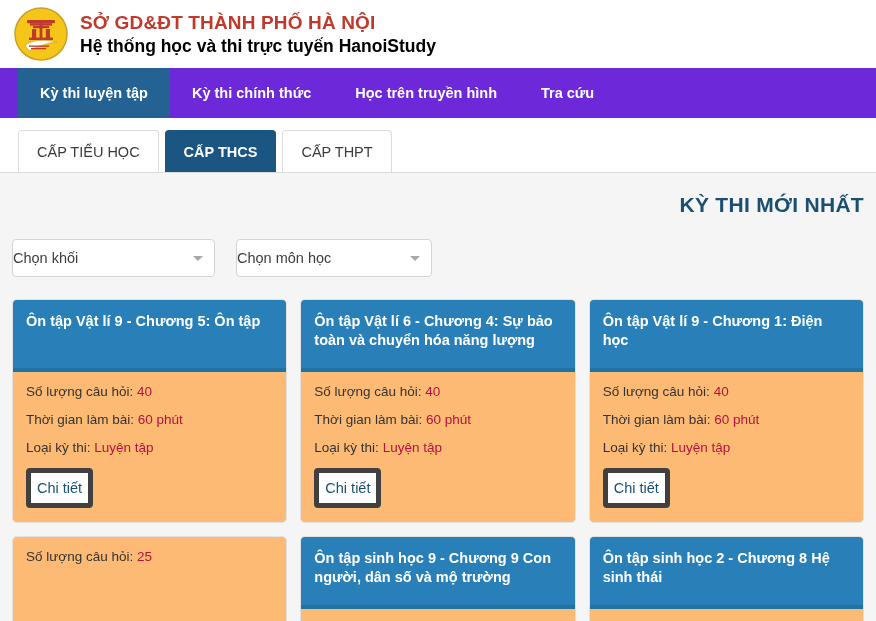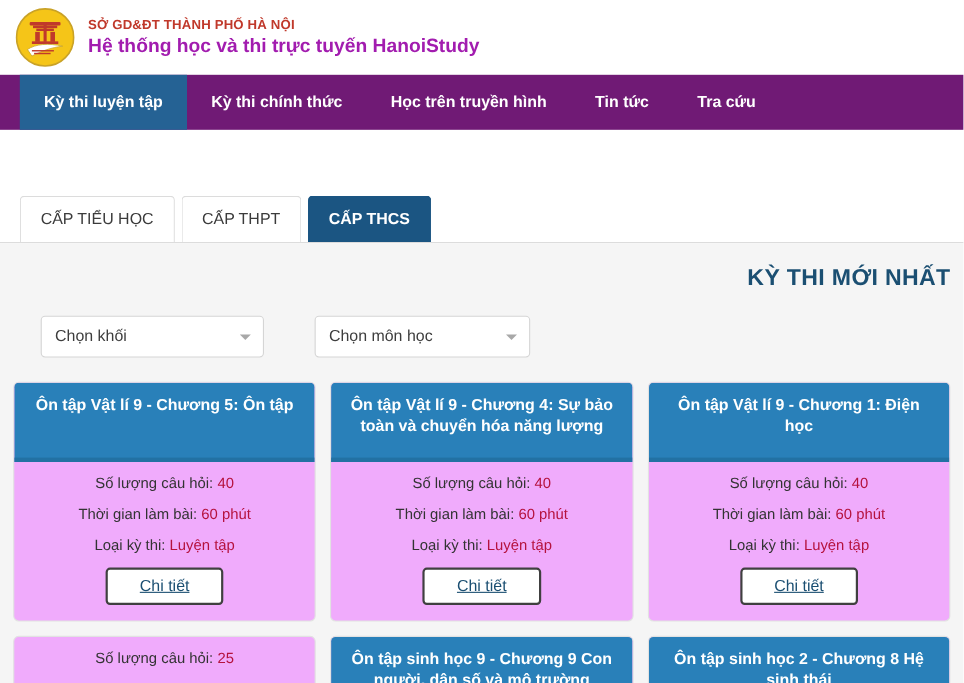--- a/index.html
+++ b/index.html
@@ -22,37 +22,37 @@
   }
   .brand-logo {
     width: 54px;
     height: 54px;
     flex: 0 0 54px;
     margin-right: 12px;
   }
   .brand-text { display: flex; flex-direction: column; justify-content: center; }
   .brand-line1 {
     color: #c0392b;
-    font-size: 12px;
+    font-size: 19px;
     font-weight: bold;
     letter-spacing: .15px;
     line-height: 1.25;
   }
   .brand-line2 {
-    color: #a21caf;
+    color: #000000;
     font-size: 17.5px;
     font-weight: bold;
     line-height: 1.3;
     margin-top: 0;
   }
 
   
   .main-nav {
     height: 50px;
-    background: #701a75;
+    background: #6d28d9;
     display: flex;
     align-items: stretch;
     padding-left: 18px;
   }
   .nav-item {
     display: flex;
     align-items: center;
     padding: 0 22px;
     color: #ffffff;
     font-size: 14.5px;
@@ -64,21 +64,20 @@
   .nav-item.active { background: #256294; }
 
   
   .tab-strip {
     height: 55px;
     background: #ffffff;
     border-bottom: 1px solid #dcdcdc;
     display: flex;
     align-items: flex-end;
     padding-left: 18px;
-    margin-top: 48px;
   }
   .tab {
     height: 42px;
     display: flex;
     align-items: center;
     padding: 0 18px;
     margin-right: 6px;
     font-size: 14.5px;
     color: #3b3b3b;
     background: #ffffff;
@@ -118,27 +117,26 @@
     margin-bottom: 22px;
   }
   .select-box {
     position: relative;
     height: 38px;
     background: #ffffff;
     border: 1px solid #d5d5d5;
     border-radius: 4px;
     display: flex;
     align-items: center;
-    padding: 0 26px 0 12px;
+    padding: 0 26px 0 0;
     font-size: 14.5px;
     color: #3d3d3d;
     cursor: pointer;
     white-space: nowrap;
     overflow: hidden;
-    margin-left: 25px;
   }
   .select-box.w-small { width: 203px; flex: 0 0 203px; }
   .select-box.w-mid   { width: 196px; flex: 0 0 196px; }
   .select-box.w-wide  { flex: 1 1 auto; }
   .caret {
     position: absolute;
     right: 11px;
     top: 50%;
     margin-top: -2px;
     width: 0; height: 0;
@@ -147,27 +145,26 @@
     border-top: 5px solid #a8a8a8;
   }
 
   
   .card-grid {
     display: grid;
     grid-template-columns: repeat(3, 1fr);
     gap: 13px;
   }
   .exam-card {
-    background: #f0abfc;
+    background: #fdba74;
     border: 1px solid #e2e2e2;
     border-radius: 5px;
     overflow: hidden;
     display: flex;
     flex-direction: column;
-    text-align: center;
   }
   .card-head {
     background: #2980b9;
     border-bottom: 4px solid #2271a3;
     color: #ffffff;
     font-size: 14.5px;
     font-weight: bold;
     line-height: 1.32;
     padding: 12px 13px 10px 13px;
     height: 72px;
@@ -179,25 +176,24 @@
     margin-bottom: 13px;
     white-space: nowrap;
   }
   .meta-row:last-of-type { margin-bottom: 16px; }
   .meta-val { color: #b5123e; }
   .detail-btn {
     display: inline-block;
     font-size: 14.5px;
     color: #1b4f72;
     background: #ffffff;
-    border: 2px solid #404040;
+    border: 5px solid #404040;
     border-radius: 4px;
-    padding: 7px 29px;
-    cursor: pointer;
-    text-decoration: underline;
+    padding: 7px 6px;
+    cursor: pointer;
   }
 </style>
 </head>
 <body>
 
 <div class="brand-header">
   <span class="brand-logo">
     <svg viewBox="0 0 54 54" width="54" height="54" aria-hidden="true">
       <circle cx="27" cy="27" r="26" fill="#f5c518" stroke="#c9a227" stroke-width="1.5"></circle>
       <rect x="13" y="13" width="28" height="3.2" rx="1" fill="#c0392b"></rect>
@@ -215,28 +211,27 @@
   <span class="brand-text">
     <span class="brand-line1">SỞ GD&amp;ĐT THÀNH PHỐ HÀ NỘI</span>
     <span class="brand-line2">Hệ thống học và thi trực tuyến HanoiStudy</span>
   </span>
 </div>
 
 <div class="main-nav">
   <div class="nav-item active">Kỳ thi luyện tập</div>
   <div class="nav-item">Kỳ thi chính thức</div>
   <div class="nav-item">Học trên truyền hình</div>
-  <div class="nav-item">Tin tức</div>
   <div class="nav-item">Tra cứu</div>
 </div>
 
 <div class="tab-strip">
   <div class="tab">CẤP TIỂU HỌC</div>
+  <div class="tab active">CẤP THCS</div>
   <div class="tab">CẤP THPT</div>
-  <div class="tab active">CẤP THCS</div>
 </div>
 
 <div class="content">
 
   <div class="section-title">KỲ THI MỚI NHẤT</div>
 
   <div class="filter-row">
     <div class="select-box w-small">
       <span>Chọn khối</span>
       <span class="caret"></span>
@@ -246,21 +241,21 @@
       <span class="caret"></span>
     </div>
   </div>
 
   <div class="card-grid">
       <div class="exam-card">
         <div class="card-head">Ôn tập Vật lí 9 - Chương 5: Ôn tập</div>
         <div class="card-body"><div class="meta-row"><span>Số lượng câu hỏi:</span> <span class="meta-val">40</span></div><div class="meta-row"><span>Thời gian làm bài:</span> <span class="meta-val">60 phút</span></div><div class="meta-row"><span>Loại kỳ thi:</span> <span class="meta-val">Luyện tập</span></div><div class="detail-btn">Chi tiết</div></div>
       </div>
       <div class="exam-card">
-        <div class="card-head">Ôn tập Vật lí 9 - Chương 4: Sự bảo toàn và chuyển hóa năng lượng</div>
+        <div class="card-head">Ôn tập Vật lí 6 - Chương 4: Sự bảo toàn và chuyển hóa năng lượng</div>
         <div class="card-body"><div class="meta-row"><span>Số lượng câu hỏi:</span> <span class="meta-val">40</span></div><div class="meta-row"><span>Thời gian làm bài:</span> <span class="meta-val">60 phút</span></div><div class="meta-row"><span>Loại kỳ thi:</span> <span class="meta-val">Luyện tập</span></div><div class="detail-btn">Chi tiết</div></div>
       </div>
       <div class="exam-card">
         <div class="card-head">Ôn tập Vật lí 9 - Chương 1: Điện học</div>
         <div class="card-body"><div class="meta-row"><span>Số lượng câu hỏi:</span> <span class="meta-val">40</span></div><div class="meta-row"><span>Thời gian làm bài:</span> <span class="meta-val">60 phút</span></div><div class="meta-row"><span>Loại kỳ thi:</span> <span class="meta-val">Luyện tập</span></div><div class="detail-btn">Chi tiết</div></div>
       </div>
       <div class="exam-card">
         <div class="card-body">
           <div class="meta-row"><span>Số lượng câu hỏi:</span> <span class="meta-val">25</span></div>
         </div>

